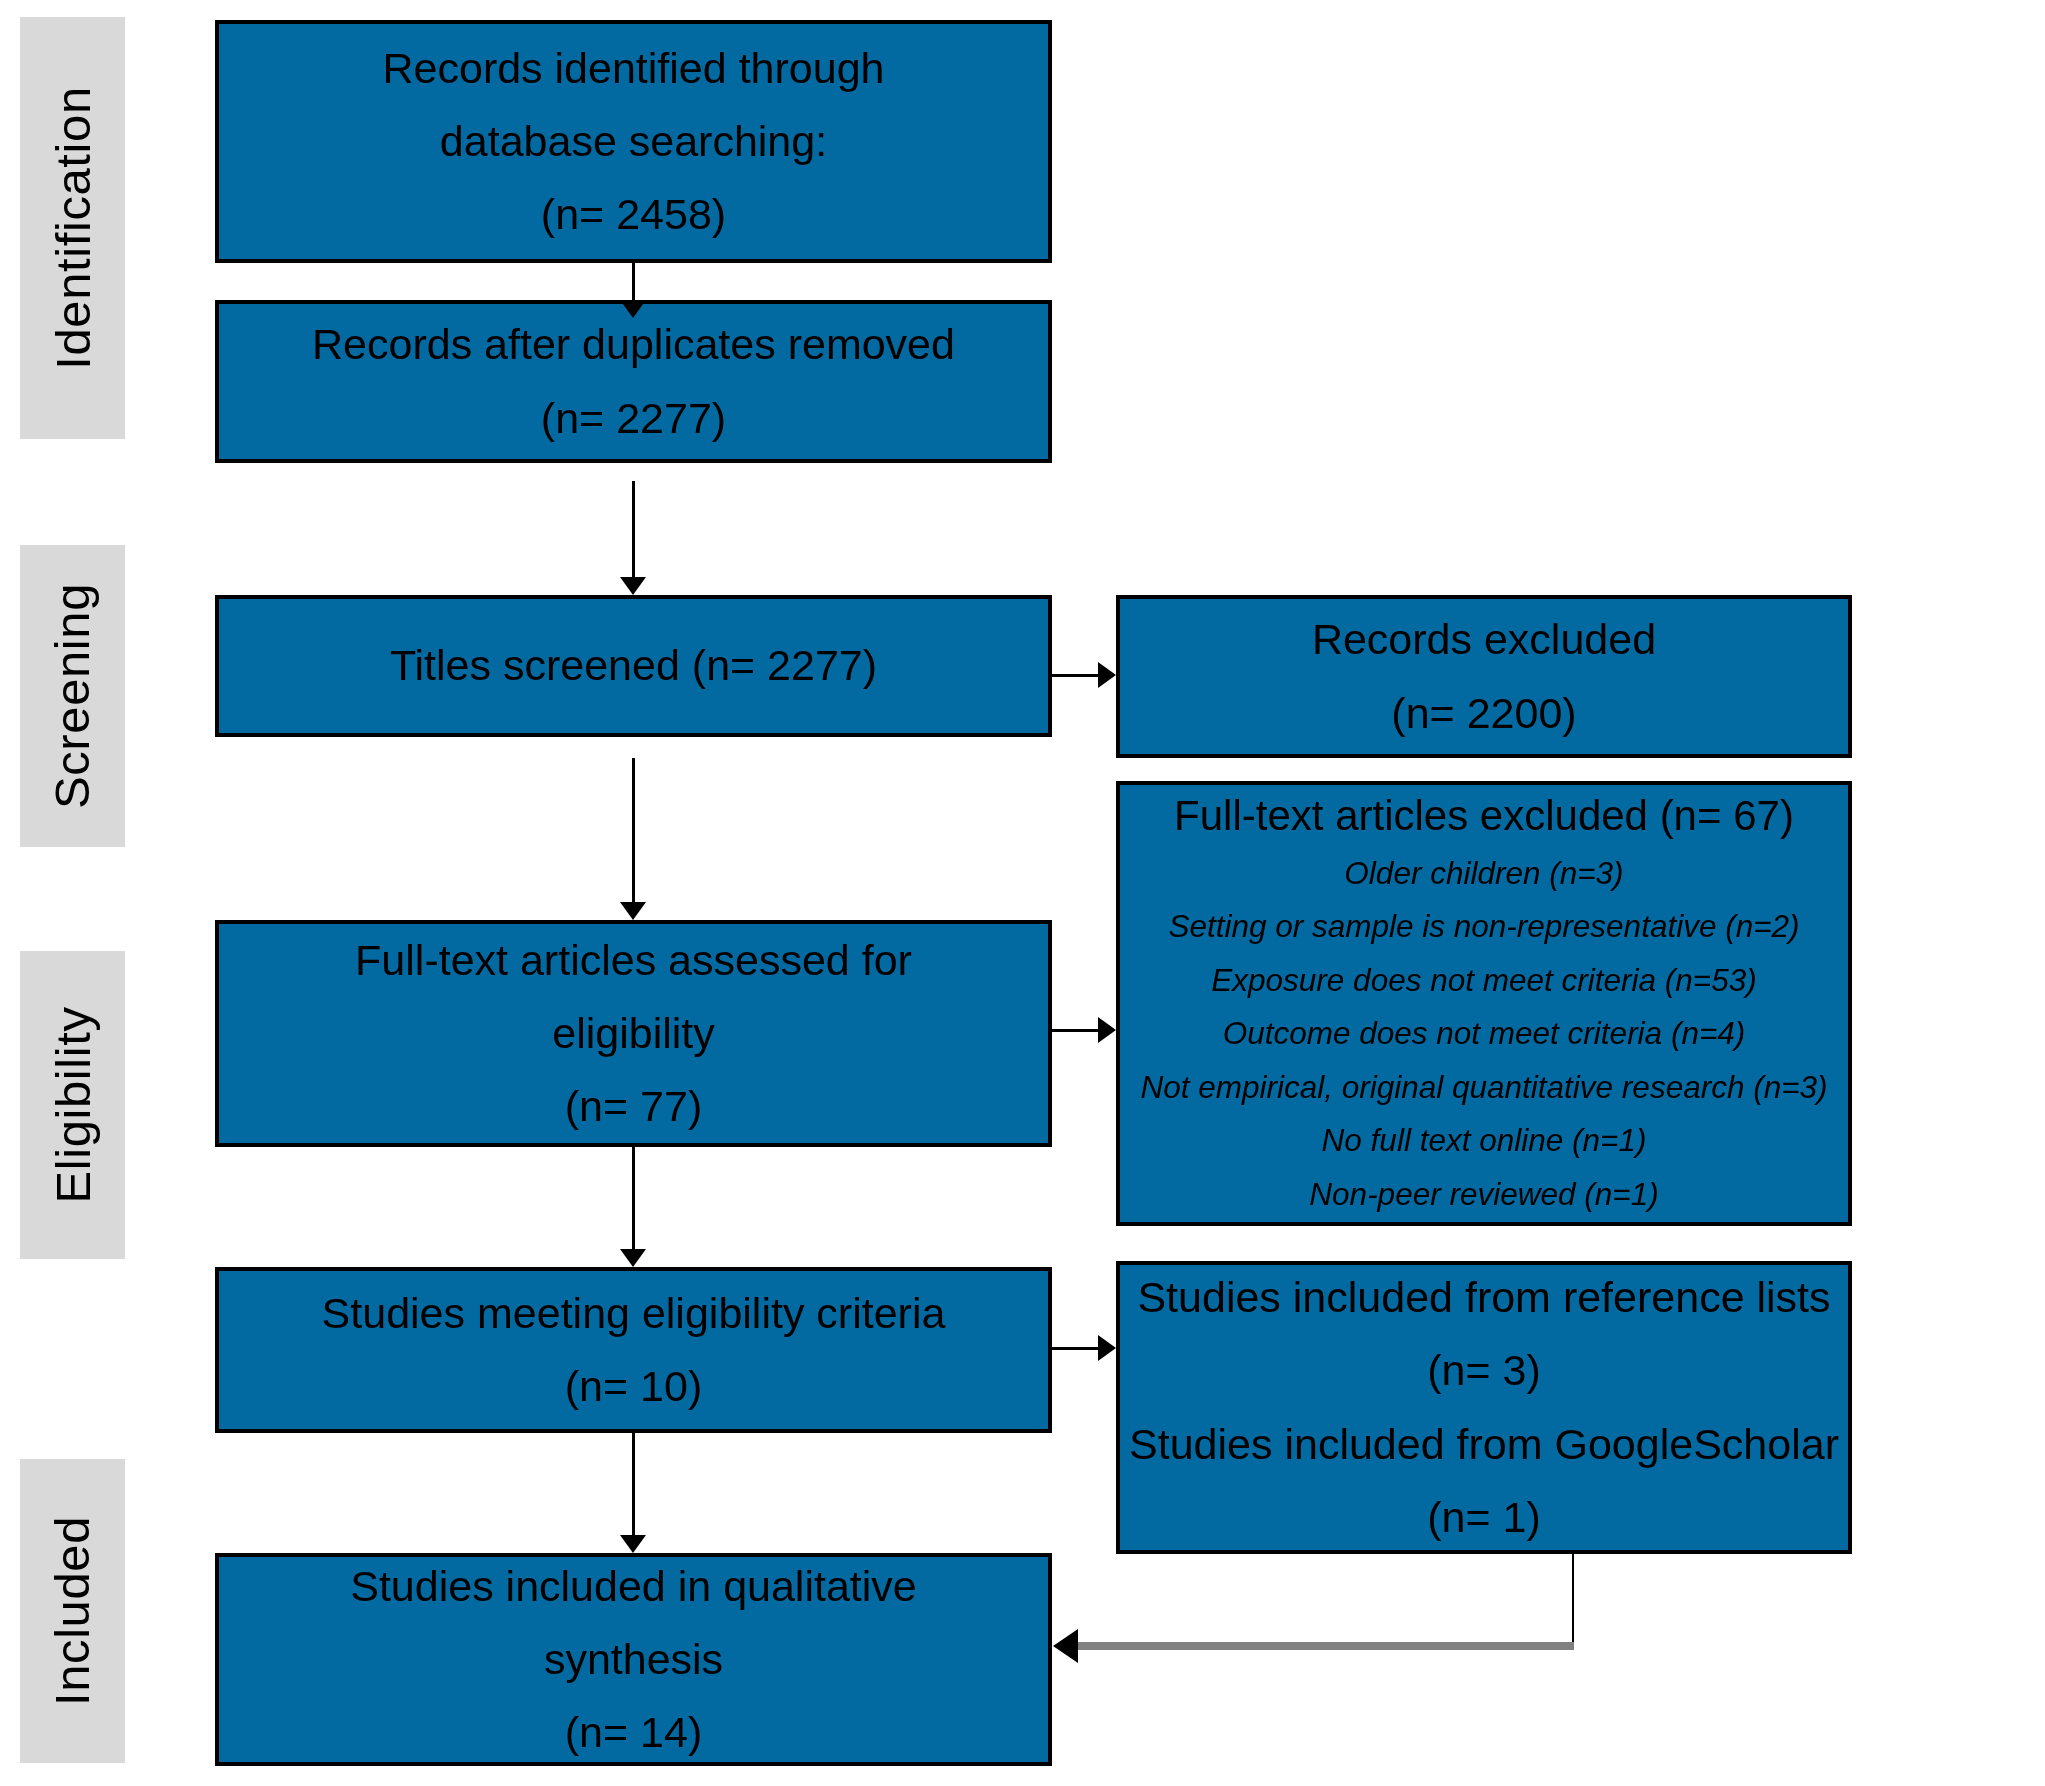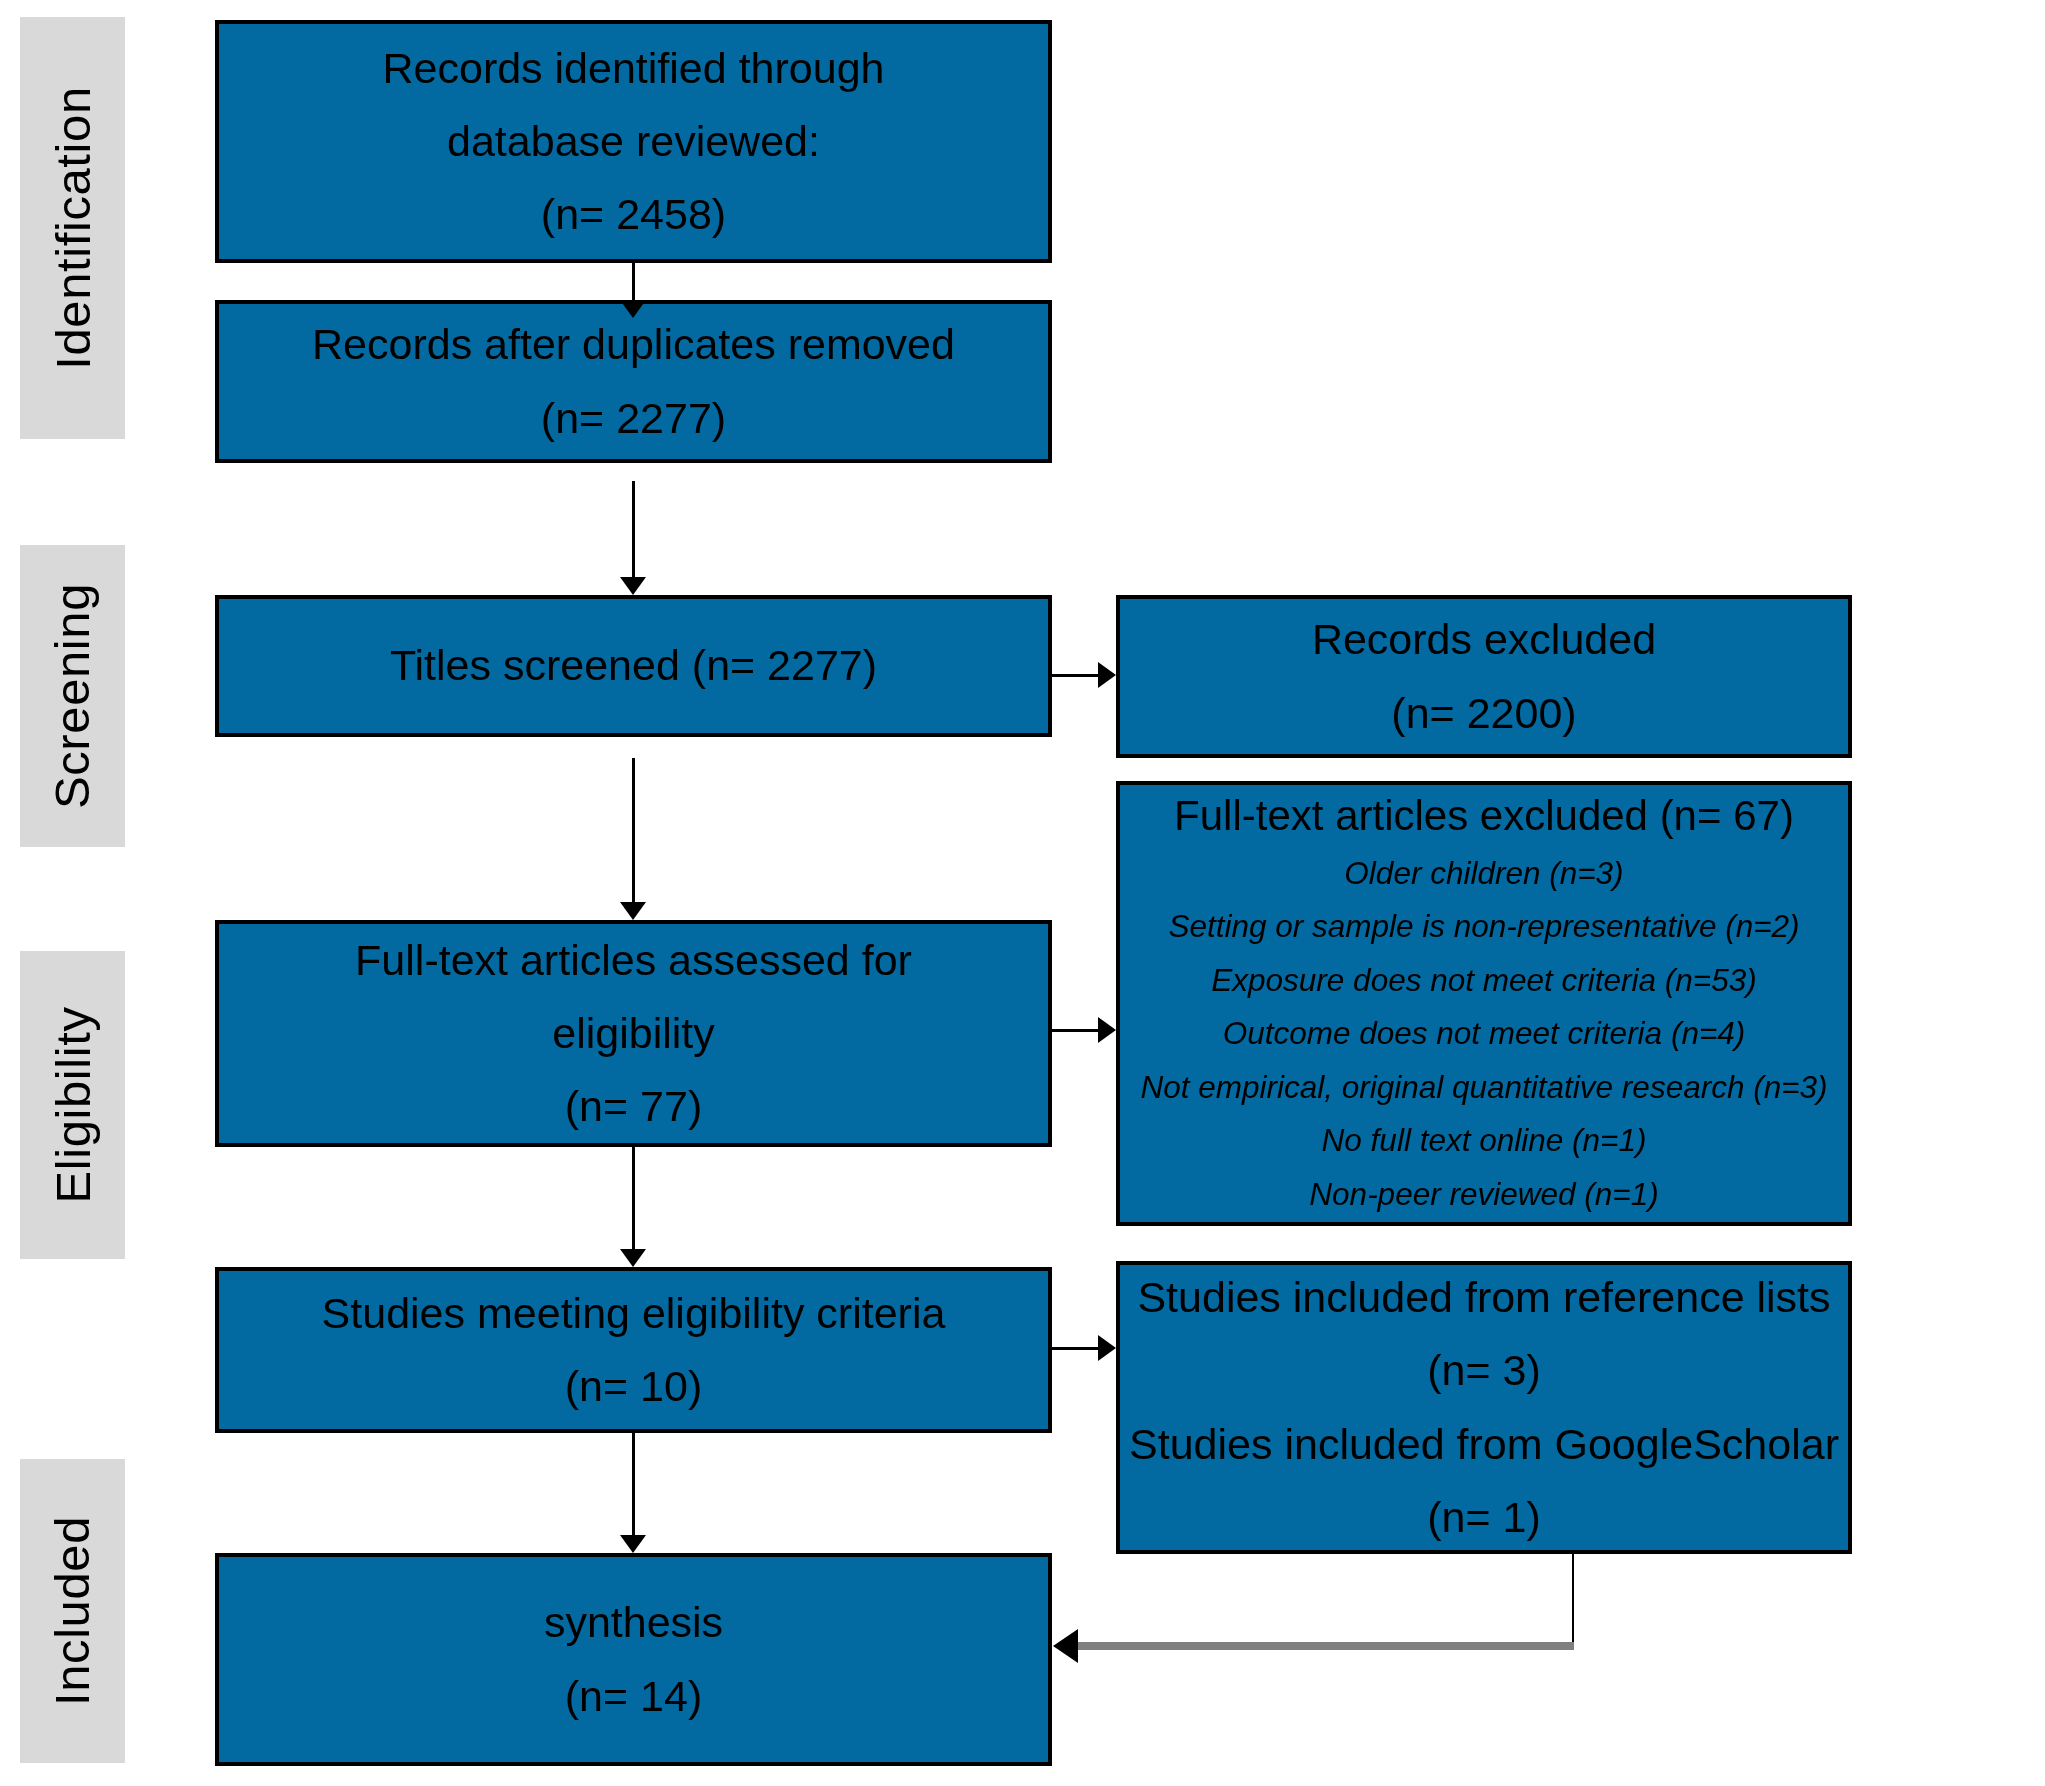--- a/index.html
+++ b/index.html
@@ -86,21 +86,21 @@
   </div>
   <div class="stage" style="top:951px;height:308px;">
     <span>Eligibility</span>
   </div>
   <div class="stage" style="top:1459px;height:304px;">
     <span>Included</span>
   </div>
 
   <div class="fbox main-col" style="top:20px;height:243px;">
     <div>Records identified through</div>
-    <div>database reviewed:</div>
+    <div>database searching:</div>
     <div>(n= 2458)</div>
   </div>
 
   <div class="fbox main-col" style="top:300px;height:163px;">
     <div>Records after duplicates removed</div>
     <div>(n= 2277)</div>
   </div>
 
   <div class="fbox main-col" style="top:595px;height:142px;">
     <div>Titles screened (n= 2277)</div>
@@ -111,20 +111,21 @@
     <div>eligibility</div>
     <div>(n= 77)</div>
   </div>
 
   <div class="fbox main-col" style="top:1267px;height:166px;">
     <div>Studies meeting eligibility criteria</div>
     <div>(n= 10)</div>
   </div>
 
   <div class="fbox main-col" style="top:1553px;height:213px;">
+    <div>Studies included in qualitative</div>
     <div>synthesis</div>
     <div>(n= 14)</div>
   </div>
 
   <div class="fbox right-col" style="top:595px;height:163px;">
     <div>Records excluded</div>
     <div>(n= 2200)</div>
   </div>
 
   <div class="fbox right-col" style="top:781px;height:445px;">

